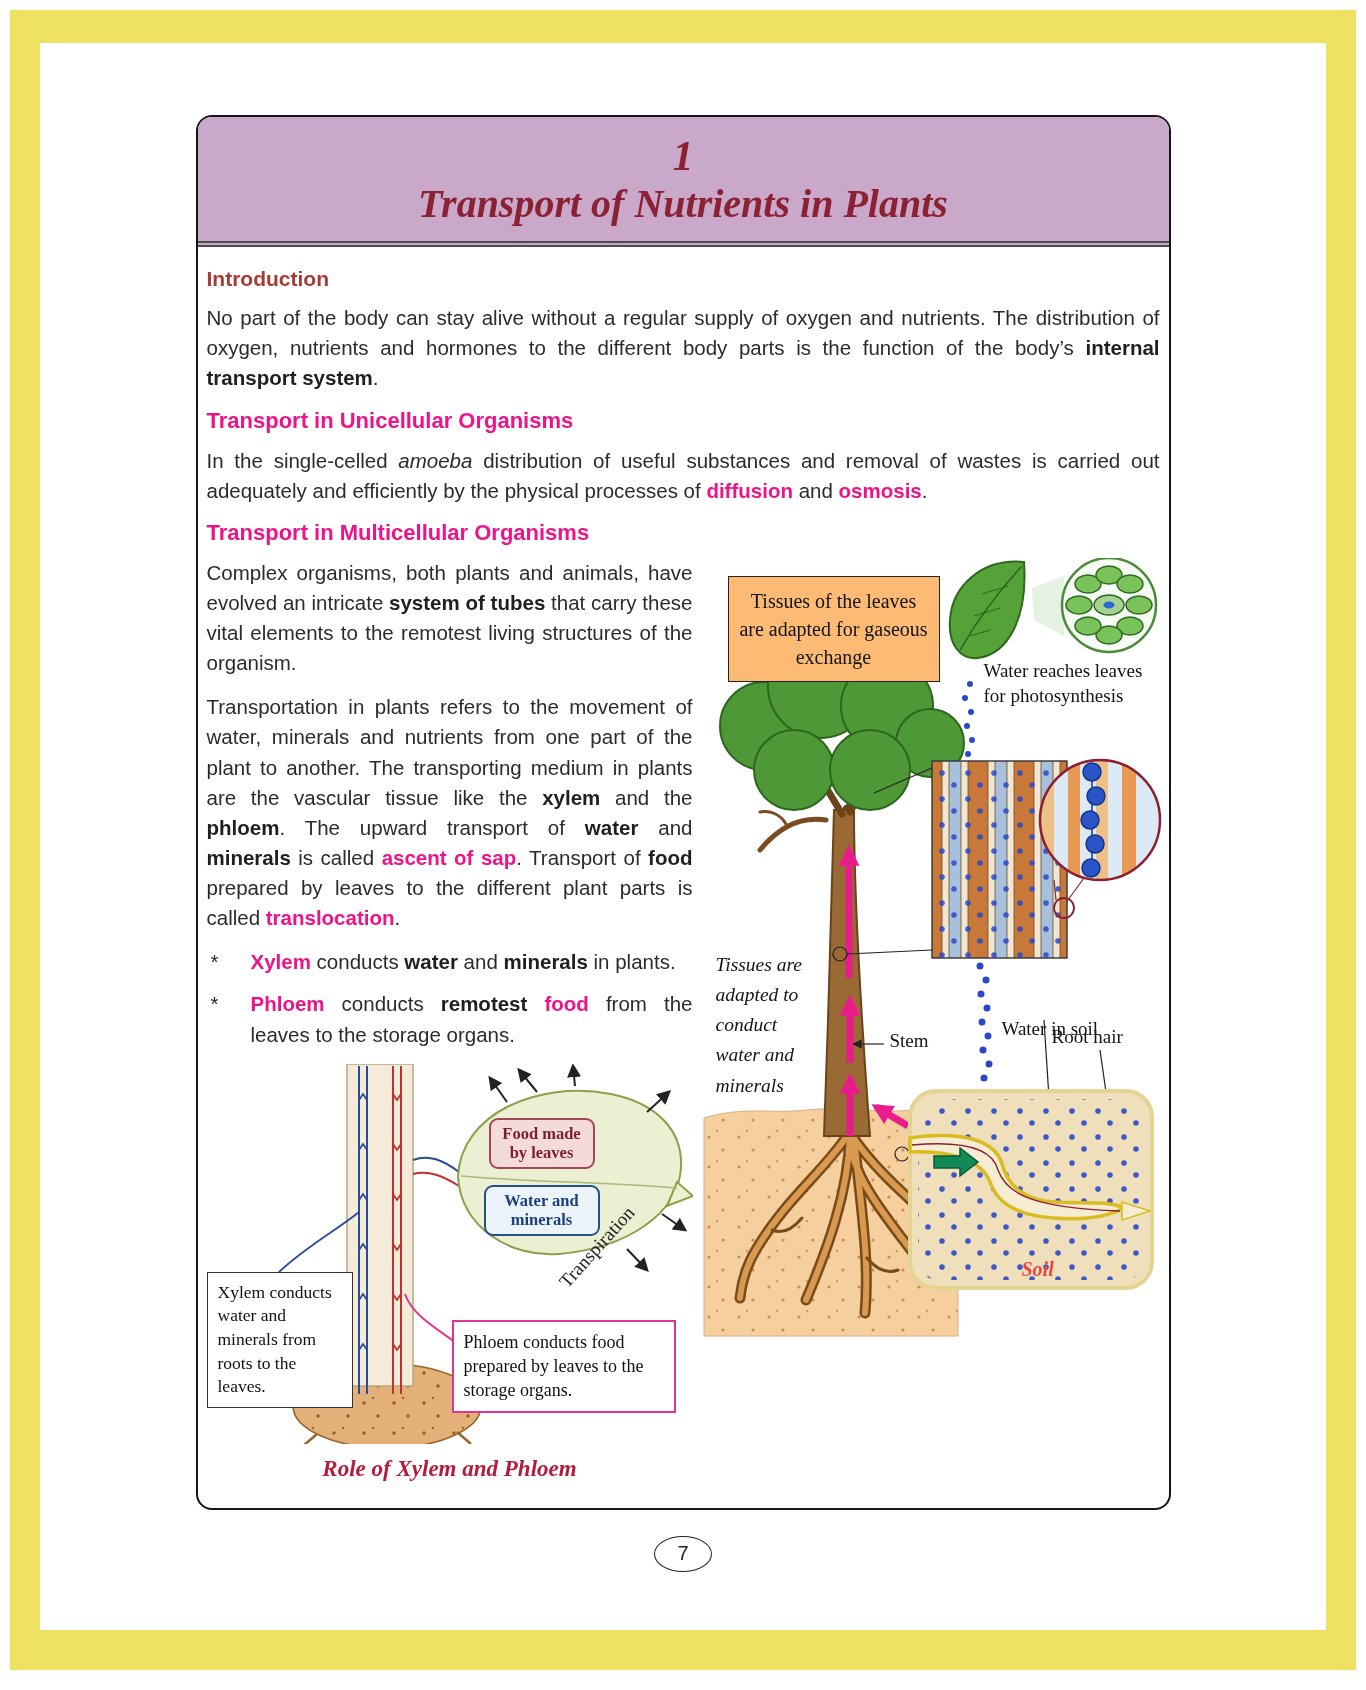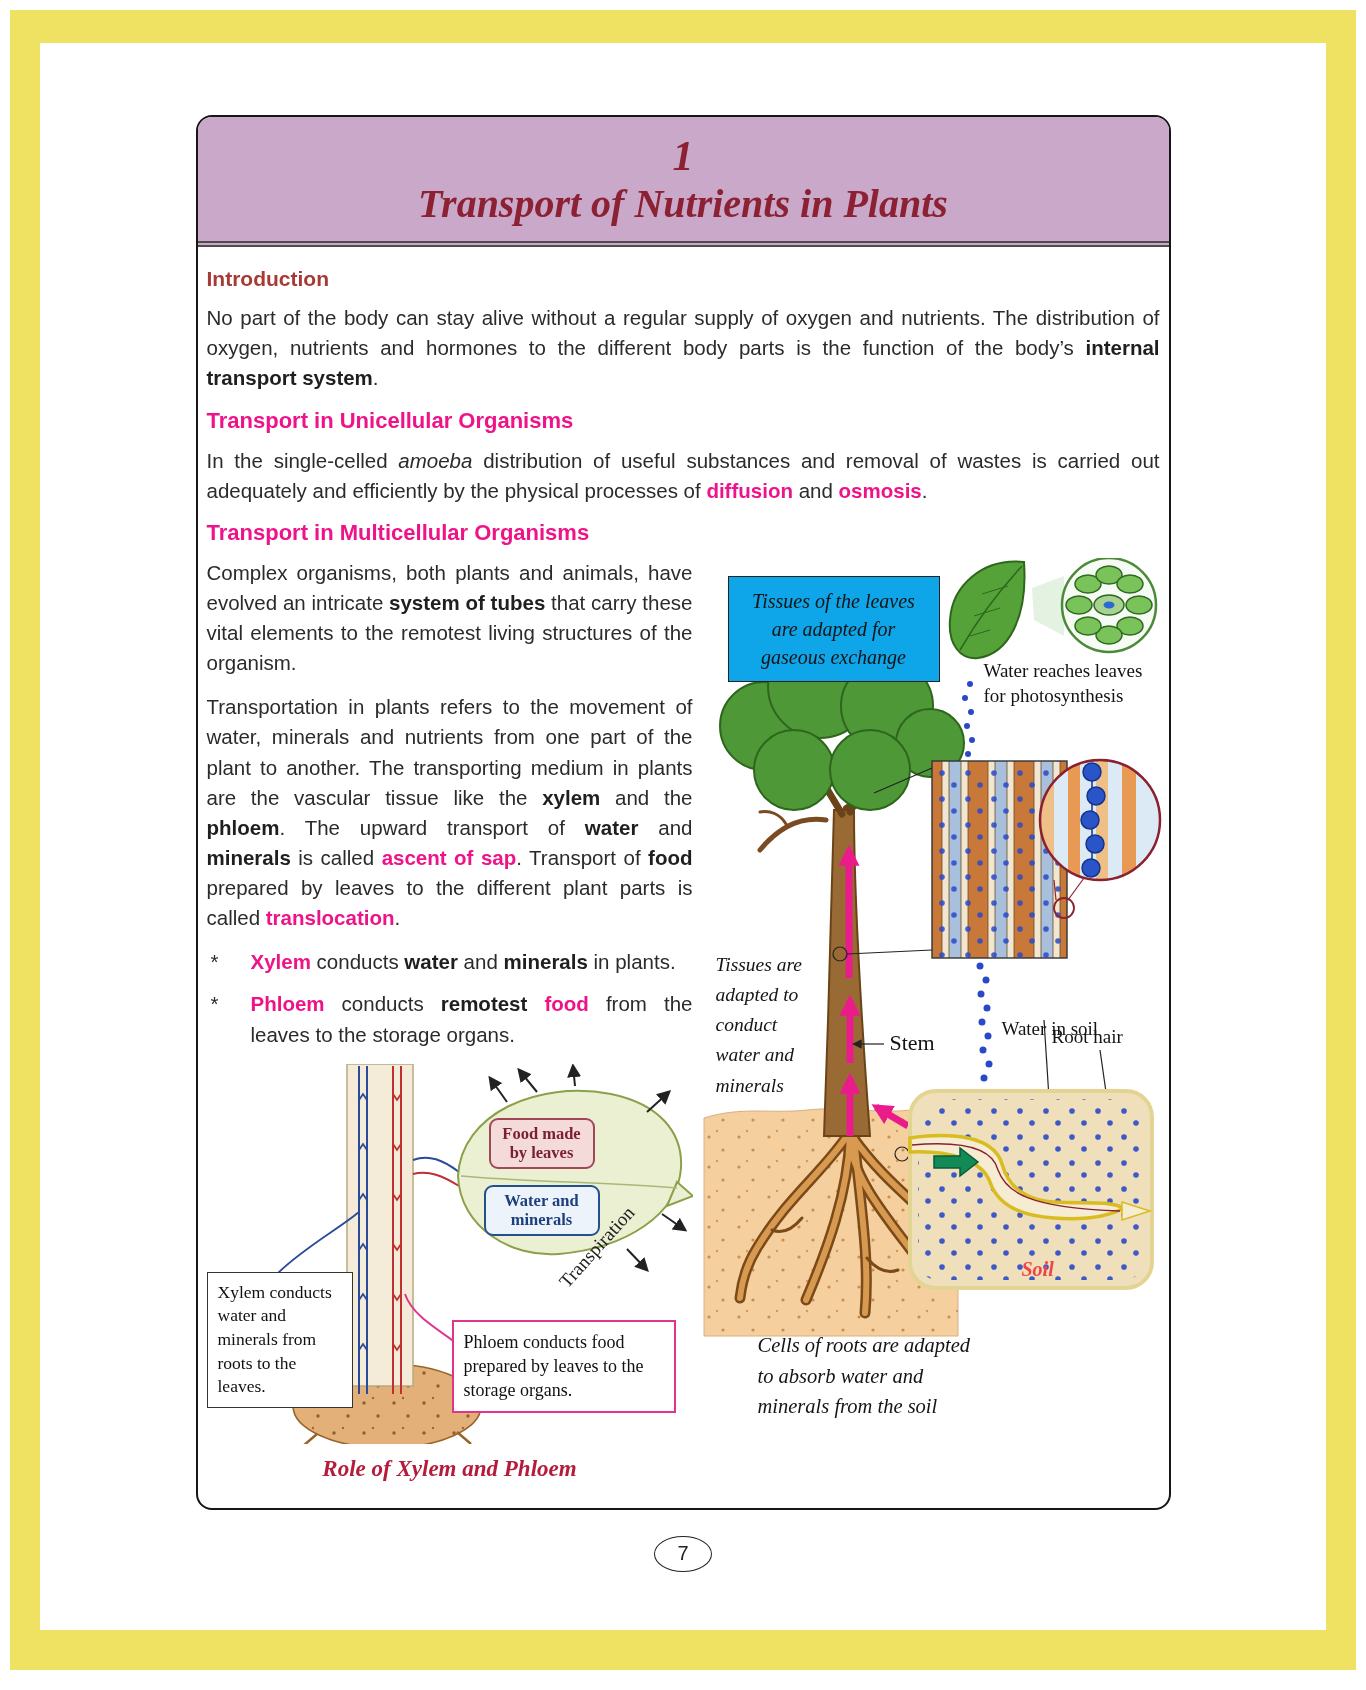--- a/index.html
+++ b/index.html
@@ -34,24 +34,24 @@
   .leaf-tag { position: absolute; border-radius: 9px; text-align: center; font-family: "Liberation Serif", serif; font-weight: 700; font-size: 16.5px; line-height: 1.2; padding: 4px 5px; }
   .food-tag  { left: 282px; top: 54px;  width: 106px; background: #f5dada; border: 2px solid #a04858; color: #7a2030; }
   .water-tag { left: 277px; top: 121px; width: 116px; background: #edf3fa; border: 2px solid #24508e; color: #1c3f7e; }
   .transp { position: absolute; left: 356px; top: 210px; transform: rotate(-48deg); transform-origin: 0 50%; font-family: "Liberation Serif", serif; font-size: 19px; color: #222; }
   .callout { position: absolute; background: #fff; font-family: "Liberation Serif", serif; font-size: 17.5px; line-height: 1.35; padding: 8px 10px; color: #111; }
   .callout-xylem  { left: 0;     top: 208px; width: 146px; border: 1.6px solid #333; }
   .callout-phloem { left: 245px; top: 256px; width: 224px; border: 2px solid #e0358e; font-size: 18px; }
   .ldiag-caption { text-align: center; font-family: "Liberation Serif", serif; font-style: italic; font-weight: 700; font-size: 23px; color: #b51c3c; margin-top: 12px; }
 
   .rd-label { position: absolute; font-family: "Liberation Serif", serif; color: #141414; }
-  .tissues-box { left: 26px; top: 18px; width: 212px; padding: 10px 10px; border: 1.6px solid #222; background: #0ea5e9; font-style: italic; font-size: 20px; text-align: center; line-height: 1.4; }
+  .tissues-box { left: 26px; top: 18px; width: 212px; padding: 10px 10px; border: 1.6px solid #222; background: #fdba74; font-size: 20px; text-align: center; line-height: 1.4; }
   .water-reaches { left: 282px; top: 100px; width: 178px; font-size: 19px; line-height: 1.35; }
   .tissues-stem { left: 14px; top: 392px; width: 110px; font-style: italic; font-size: 19.5px; line-height: 1.55; }
-  .stem-lbl { left: 188px; top: 472px; font-size: 22px; }
+  .stem-lbl { left: 188px; top: 472px; font-size: 19px; }
   .water-soil { left: 300px; top: 460px; font-size: 19px; }
   .root-hair-lbl { left: 350px; top: 468px; font-size: 19px; }
   .soil-lbl { left: 320px; top: 700px; font-style: italic; font-weight: 700; font-size: 20px; color: #ef4444; }
   .rd-caption { left: 56px; top: 772px; width: 214px; font-style: italic; font-size: 20.5px; line-height: 1.5; }
 
   .page-oval { width: 58px; height: 36px; border: 1.6px solid #222; border-radius: 50%; margin: 26px auto 0; display: flex; align-items: center; justify-content: center; font-size: 20px; color: #222; background: #fff; }
 </style>
 </head>
 <body>
 
@@ -340,21 +340,20 @@
               </g>
             </svg>
 
             <div class="rd-label tissues-box">Tissues of the leaves are adapted for gaseous exchange</div>
             <div class="rd-label water-reaches">Water reaches leaves for photosynthesis</div>
             <div class="rd-label tissues-stem">Tissues are adapted to conduct water and minerals</div>
             <div class="rd-label stem-lbl">Stem</div>
             <div class="rd-label water-soil">Water in soil</div>
             <div class="rd-label root-hair-lbl">Root hair</div>
             <div class="rd-label soil-lbl">Soil</div>
-            <div class="rd-label rd-caption">Cells of roots are adapted to absorb water and minerals from the soil</div>
           </div>
         </div>
 
       </div>
     </div>
 
     <div class="page-oval">7</div>
   </div>
 </div>
 

